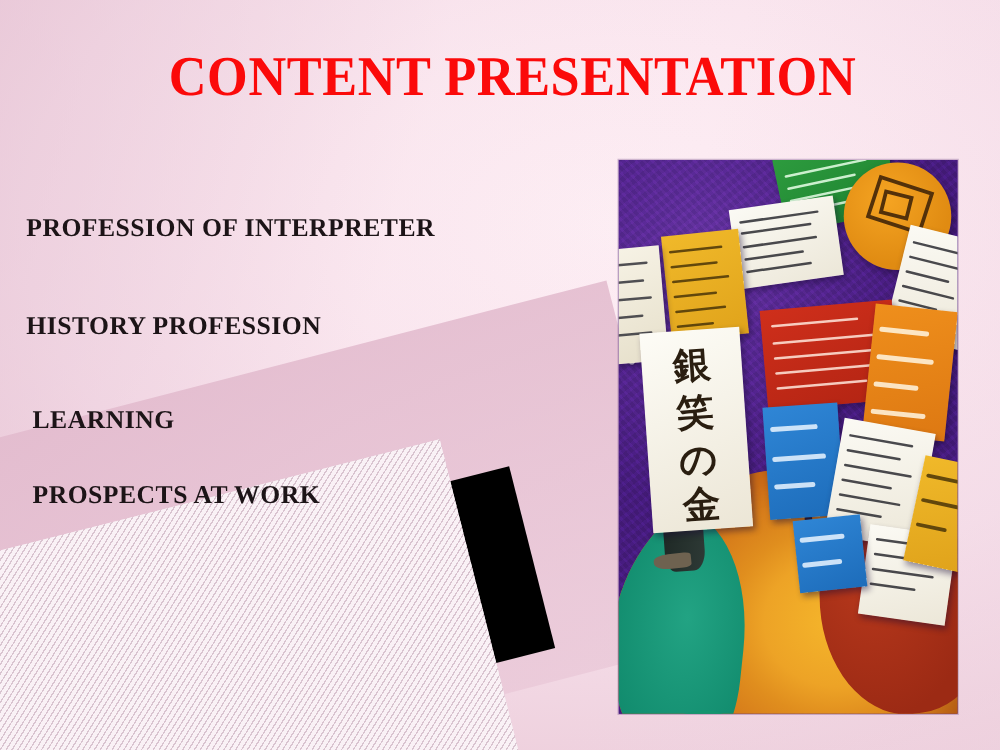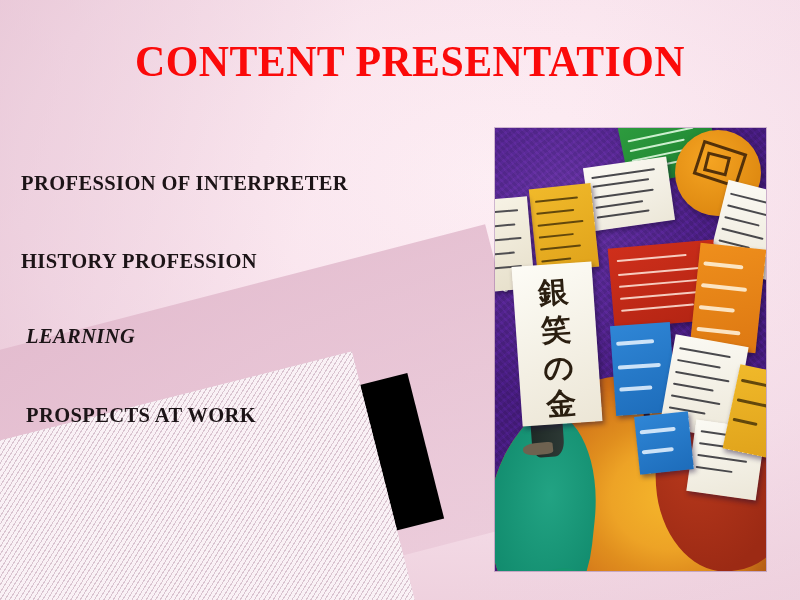--- a/index.html
+++ b/index.html
@@ -108,22 +108,22 @@
     font-family: "Liberation Serif", "DejaVu Serif", serif;
     font-size: 20.5px;
     font-weight: 600;
     letter-spacing: 0.4px;
     text-transform: uppercase;
     font-variant: small-caps;
     white-space: nowrap;
   }
   .content-item.i0 { position:absolute; left: 21px; top: 12px; }
   .content-item.i1 { position:absolute; left: 21px; top: 90px; }
-  .content-item.i2 { position:absolute; left: 26px; top: 165px; font-style: italic; }
-  .content-item.i3 { position:absolute; left: 26px; top: 244px; text-align: center; }
+  .content-item.i2 { position:absolute; left: 26px; top: 165px; }
+  .content-item.i3 { position:absolute; left: 26px; top: 225px; text-align: center; }
 
   
   .illustration {
     position: absolute;
     left: 495px;
     top: 128px;
     width: 271px;
     height: 443px;
     overflow: hidden;
     background: #56268c;

